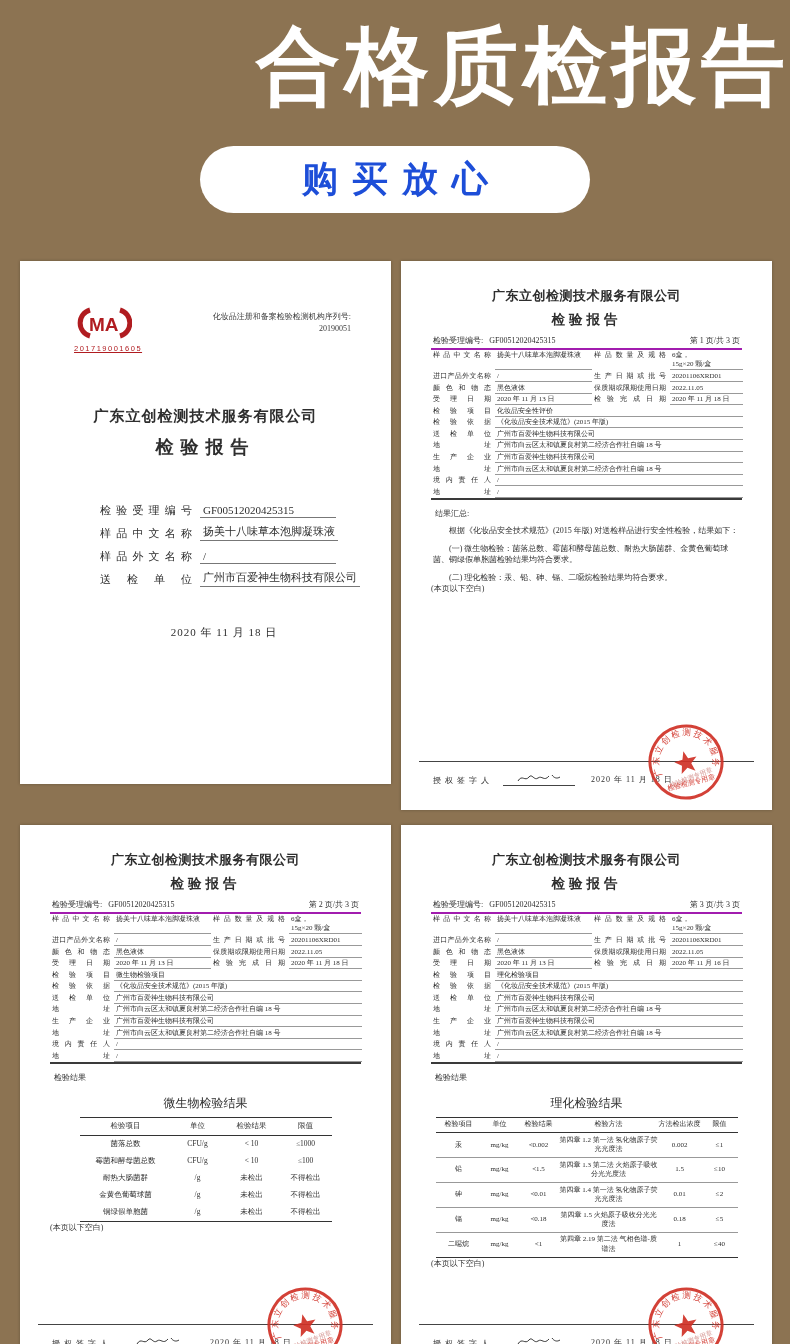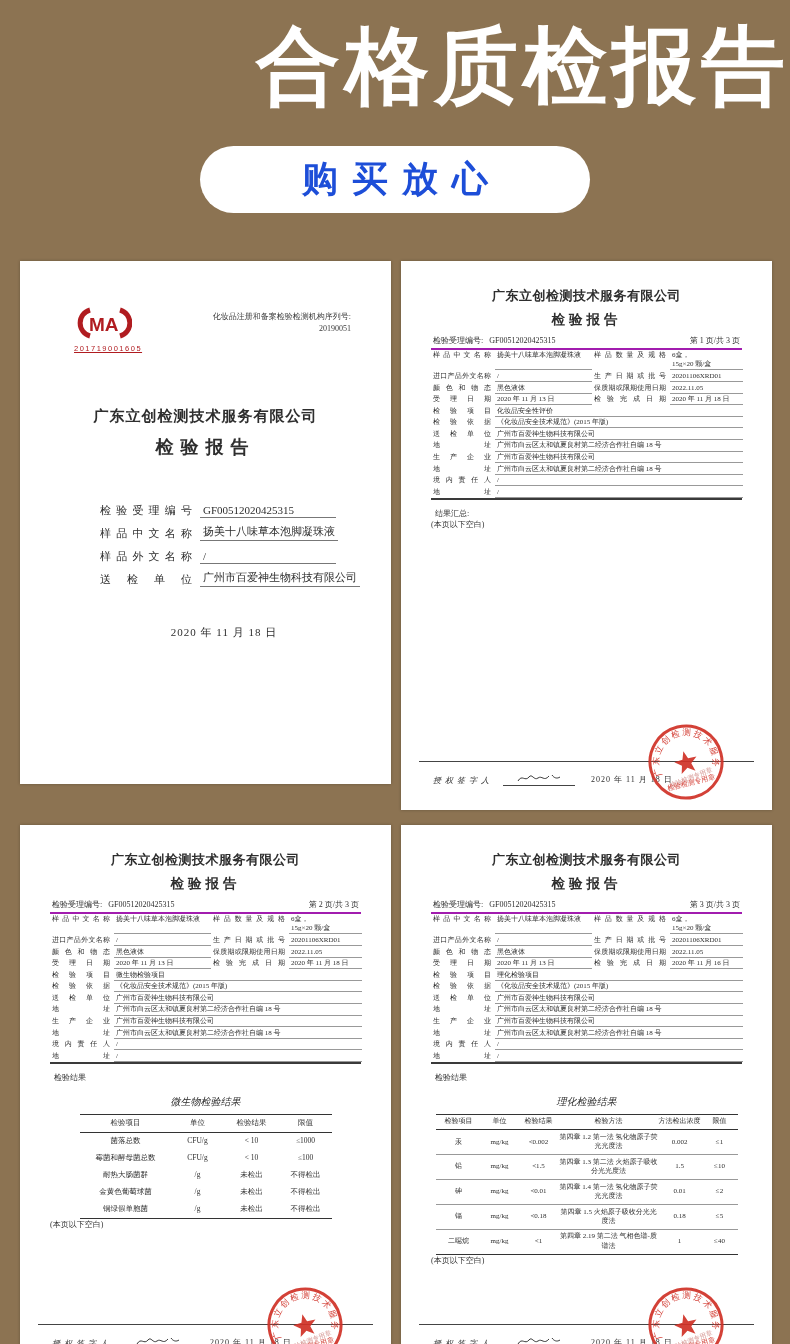--- a/index.html
+++ b/index.html
@@ -57,35 +57,35 @@
   .fg{display:grid;grid-template-columns:64px 97px 78px 73px;
       font-size:7px;line-height:1.3;border-bottom:2px solid #3a3a3a;}
   .fl{text-align:justify;text-align-last:justify;padding:1.5px 4px 0 2px;}
   .fv{border-bottom:1px solid #999;padding:1.5px 2px 0;white-space:pre-line;}
   .wide{grid-column:2 / -1;}
   .sec-label{font-size:8px;margin:8px 0 0 4px;}
   .summary{font-size:8px;line-height:1.45;margin-top:4px;padding:0 2px;}
   .summary p{margin:6px 0 0;text-indent:2em;}
   .blank{font-size:8px;color:#333;}
   
-  .mt-title{text-align:center;font-size:10px;margin-top:12px;font-style:italic;}
+  .mt-title{text-align:center;font-size:12px;margin-top:12px;}
   .mtable{width:252px;margin:5px auto 0;font-size:7.5px;border-top:1.5px solid #333;border-bottom:1.5px solid #333;}
   .mrow{display:grid;grid-template-columns:92px 52px 56px 52px;text-align:center;padding:3.5px 0;}
   .mhead{border-bottom:1px solid #333;font-weight:400;}
   
   .ctable{width:302px;margin:5px auto 0;font-size:7px;border-top:1.5px solid #333;border-bottom:1.5px solid #333;}
   .crow{display:grid;grid-template-columns:46px 36px 42px 98px 44px 36px;
         align-items:center;text-align:center;padding:2.5px 0;border-bottom:1px solid #999;line-height:1.35;}
   .chost > .crow:last-child{border-bottom:none;}
   .crow.chead{border-bottom:1px solid #333;}
   
   .footer{position:absolute;left:18px;right:18px;bottom:24px;}
   .f-line{border-top:1px solid #444;margin-bottom:9px;}
   .f-row{display:flex;align-items:flex-end;font-size:8px;padding-left:14px;}
-  .f-sign-label{letter-spacing:4px;font-style:italic;}
+  .f-sign-label{letter-spacing:4px;}
   .f-sig{width:72px;border-bottom:1px solid #444;margin:0 16px 0 10px;
          display:flex;justify-content:center;align-items:flex-end;height:14px;}
   .f-date{letter-spacing:1px;padding-bottom:1px;}
   .stamp{position:absolute;right:46px;bottom:8px;width:80px;height:80px;
          transform:rotate(-14deg);opacity:.92;pointer-events:none;}
 </style>
 </head>
 <body>
 
 <div class="banner-title">合格质检报告</div>
@@ -167,20 +167,25 @@
       <span class="fl">生产企业</span>
         <span class="fv wide">广州市百爱神生物科技有限公司</span>
       <span class="fl">地址</span>
         <span class="fv wide">广州市白云区太和镇夏良村第二经济合作社自编 18 号</span>
       <span class="fl">境内责任人</span>
         <span class="fv wide">/</span>
       <span class="fl">地址</span>
         <span class="fv wide">/</span>
     </div>
     <div class="sec-label">结果汇总:</div>
+    <div class="summary">
+      <p>根据《化妆品安全技术规范》(2015 年版) 对送检样品进行安全性检验，结果如下：</p>
+      <p>(一) 微生物检验：菌落总数、霉菌和酵母菌总数、耐热大肠菌群、金黄色葡萄球菌、铜绿假单胞菌检验结果均符合要求。</p>
+      <p>(二) 理化检验：汞、铅、砷、镉、二噁烷检验结果均符合要求。</p>
+    </div>
     <div class="blank">(本页以下空白)</div>
     <div class="footer">
       <div class="f-line"></div>
       <div class="f-row">
         <span class="f-sign-label">授权签字人</span>
         <span class="f-sig">
           <svg width="46" height="13" viewBox="0 0 46 13">
             <path d="M2 9 C6 2 9 10 13 5 C16 1 18 9 22 6 C26 3 28 10 33 4 M36 3 c2 3 5 4 8 2" stroke="#222" fill="none" stroke-width="0.9"></path>
           </svg>
         </span>

